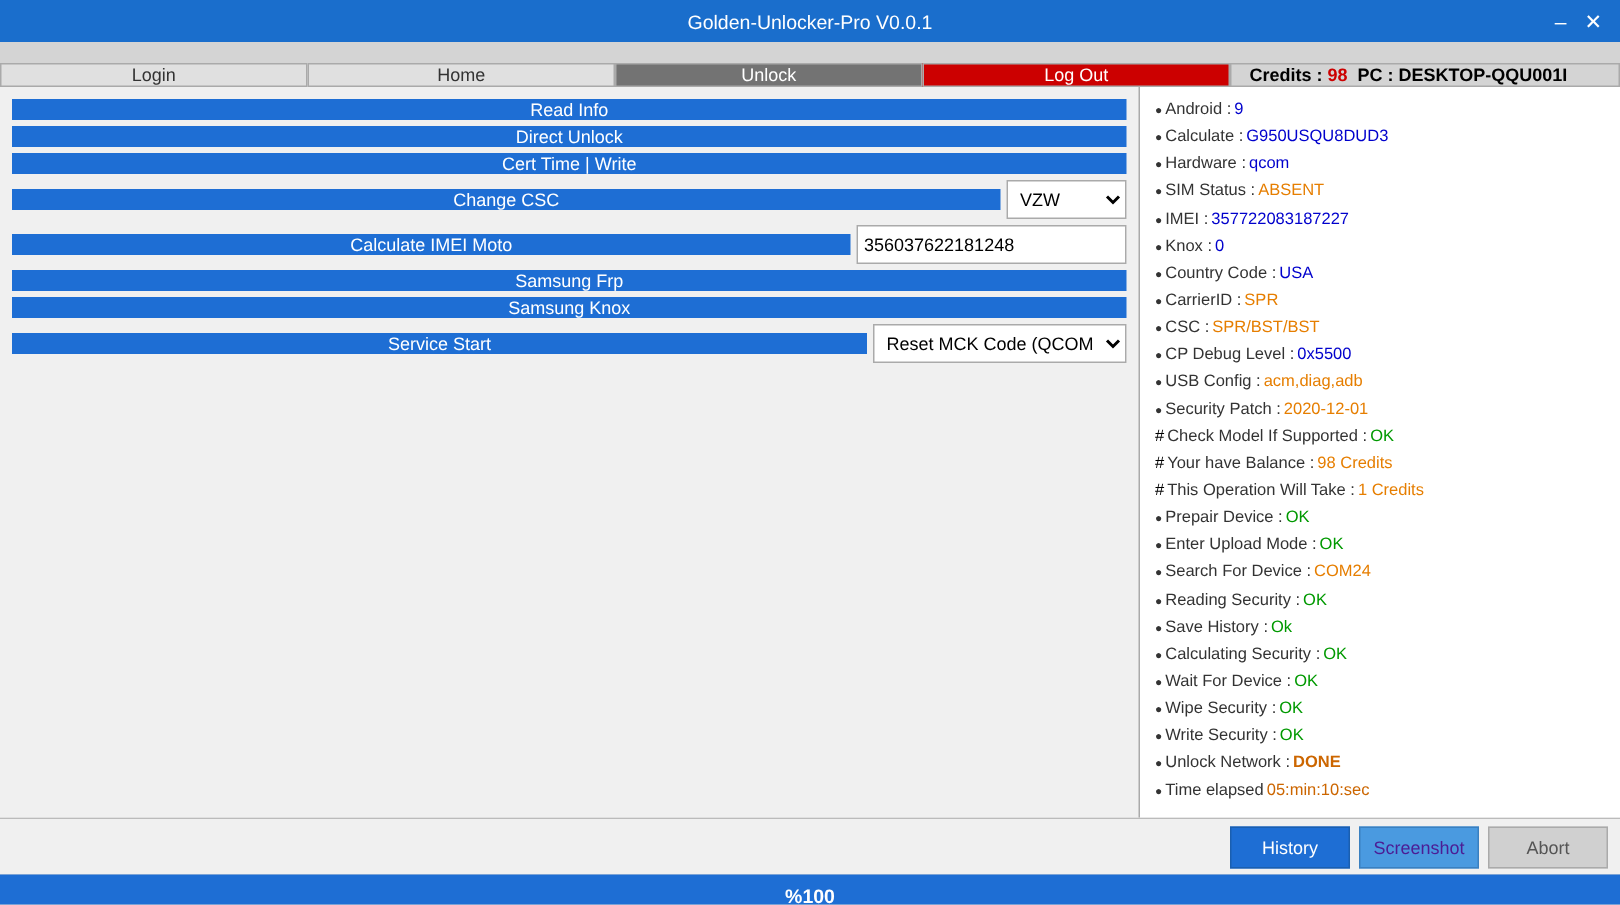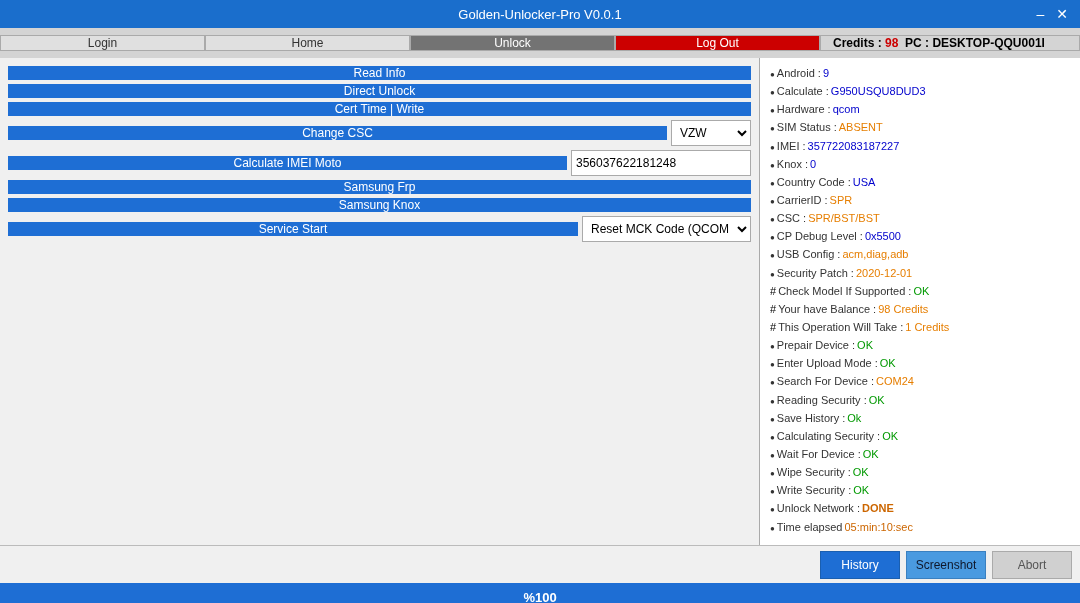--- a/index.html
+++ b/index.html
@@ -41,21 +41,21 @@
       cursor: pointer;
       padding: 0 4px;
     }
 
     
     #nav-bar {
       width: 100%;
       height: 30px;
       background: #d4d4d4;
       display: flex;
-      align-items: center;
+      align-items: flex-end;
     }
     .nav-btn {
       flex: 1;
       display: flex;
       align-items: center;
       justify-content: center;
       cursor: pointer;
       font-size: 12px;
       font-weight: 500;
       border: 1px solid #aaa;
@@ -190,21 +190,21 @@
       font-size: 12px;
       font-weight: 500;
     }
     .bottom-btn.blue {
       background: #1e6ed4;
       color: white;
       border-color: #1a5fb0;
     }
     .bottom-btn.blue-light {
       background: #4a9ae0;
-      color: #0f172a;
+      color: #4c1d95;
       border-color: #3a80c0;
     }
     .bottom-btn.gray {
       background: #d0d0d0;
       color: #555;
       border-color: #aaa;
     }
 
     
     #status-bar {

